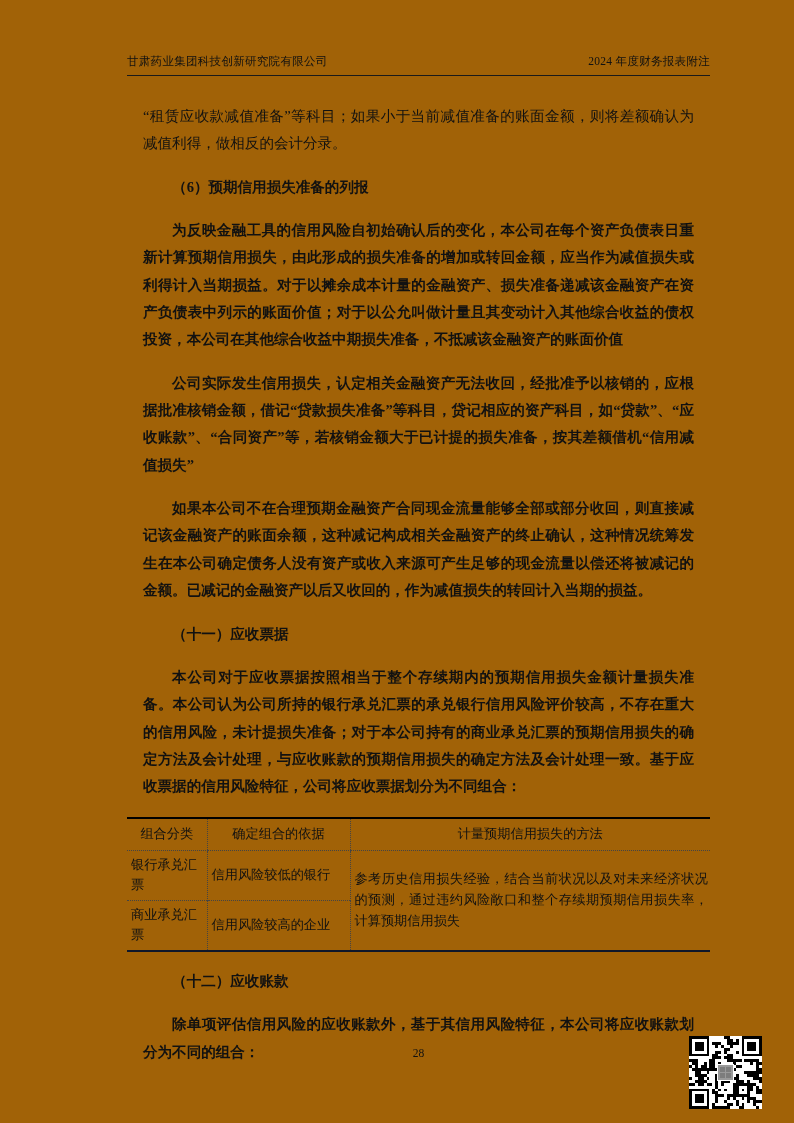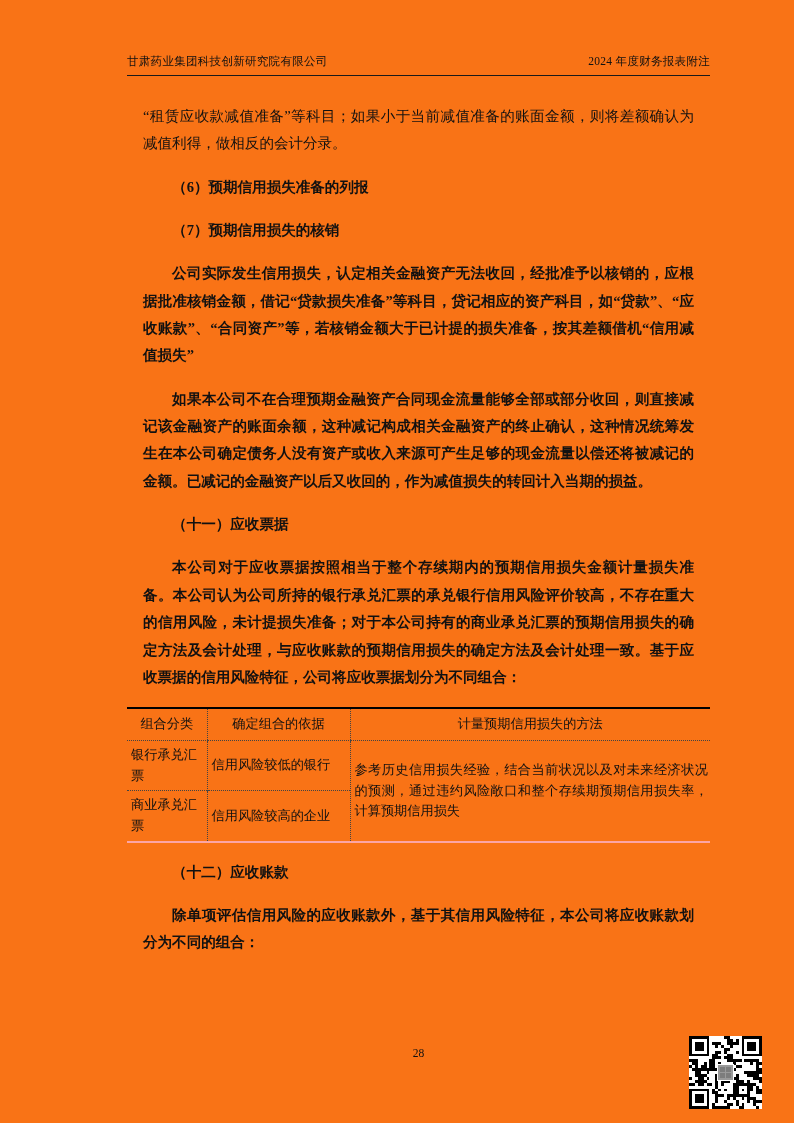--- a/index.html
+++ b/index.html
@@ -1,19 +1,19 @@
 <!DOCTYPE html>
 <html lang="zh"><head>
 <meta charset="utf-8">
 <style>
   html,body{margin:0;padding:0;background:#ffffff;}
   .page{
     position:relative;
     width:794px;height:1123px;
-    background:#f97316;
+    background:#a16207;
     color:#111;
     font-family:"Liberation Serif","DejaVu Serif",serif;
     overflow:hidden;
   }
   
   .page-header{
     position:absolute;left:127px;top:54px;width:583px;
     display:flex;justify-content:space-between;align-items:flex-end;
     font-size:11.5px;letter-spacing:.3px;
     padding-bottom:6px;
@@ -26,21 +26,21 @@
     text-align:justify;text-justify:inter-ideograph;
   }
   .doc-body p{margin:16px;}
   .indent{text-indent:2em;font-weight:bold;}
   .sec-heading{font-weight:bold;text-indent:2em;}
   
   table.portfolio{
     width:583px;margin:7px 11px 4px 0;
     border-collapse:collapse;
     border-top:2px solid #000;
-    border-bottom:2px solid #fca5a5;
+    border-bottom:2px solid #0f172a;
     font-size:13.2px;line-height:20.6px;
     text-align:left;
   }
   table.portfolio th{
     font-weight:normal;text-align:center;
     height:29px;padding:1px 3px;
     border-bottom:1px dotted #444;
   }
   table.portfolio td{padding:4px 3px 4px 4px;vertical-align:middle;}
   table.portfolio th + th,
@@ -67,21 +67,21 @@
 <div class="page">
 
   <div class="page-header">
     <span>甘肃药业集团科技创新研究院有限公司</span>
     <span>2024 年度财务报表附注</span>
   </div>
 
   <div class="doc-body">
     <p>“租赁应收款减值准备”等科目；如果小于当前减值准备的账面金额，则将差额确认为减值利得，做相反的会计分录。</p>
     <p class="indent">（6）预期信用损失准备的列报</p>
-    <p class="indent">（7）预期信用损失的核销</p>
+    <p class="indent">为反映金融工具的信用风险自初始确认后的变化，本公司在每个资产负债表日重新计算预期信用损失，由此形成的损失准备的增加或转回金额，应当作为减值损失或利得计入当期损益。对于以摊余成本计量的金融资产、损失准备递减该金融资产在资产负债表中列示的账面价值；对于以公允叫做计量且其变动计入其他综合收益的债权投资，本公司在其他综合收益中期损失准备，不抵减该金融资产的账面价值</p>
     <p class="indent">公司实际发生信用损失，认定相关金融资产无法收回，经批准予以核销的，应根据批准核销金额，借记“贷款损失准备”等科目，贷记相应的资产科目，如“贷款”、“应收账款”、“合同资产”等，若核销金额大于已计提的损失准备，按其差额借机“信用减值损失”</p>
     <p class="indent">如果本公司不在合理预期金融资产合同现金流量能够全部或部分收回，则直接减记该金融资产的账面余额，这种减记构成相关金融资产的终止确认，这种情况统筹发生在本公司确定债务人没有资产或收入来源可产生足够的现金流量以偿还将被减记的金额。已减记的金融资产以后又收回的，作为减值损失的转回计入当期的损益。</p>
     <p class="sec-heading">（十一）应收票据</p>
     <p class="indent">本公司对于应收票据按照相当于整个存续期内的预期信用损失金额计量损失准备。本公司认为公司所持的银行承兑汇票的承兑银行信用风险评价较高，不存在重大的信用风险，未计提损失准备；对于本公司持有的商业承兑汇票的预期信用损失的确定方法及会计处理，与应收账款的预期信用损失的确定方法及会计处理一致。基于应收票据的信用风险特征，公司将应收票据划分为不同组合：</p>
 
     <table class="portfolio">
       <colgroup>
           <col class="c1">
           <col class="c2">
           <col class="c3">

